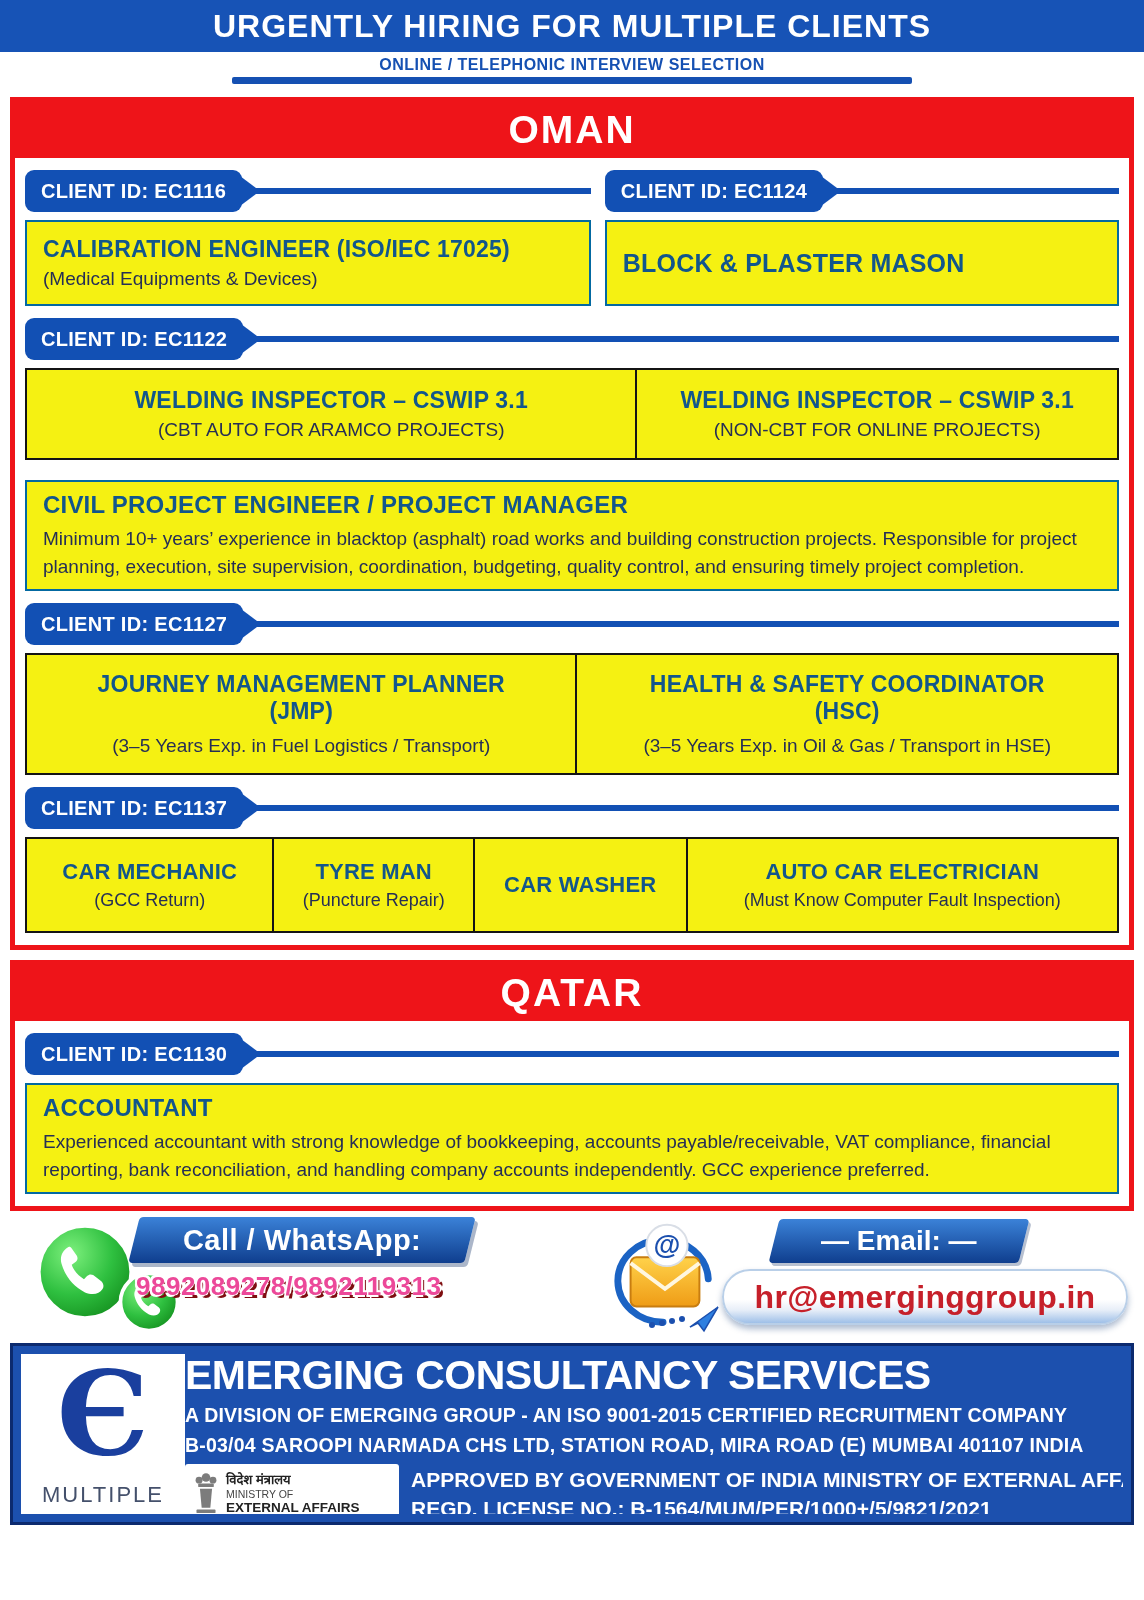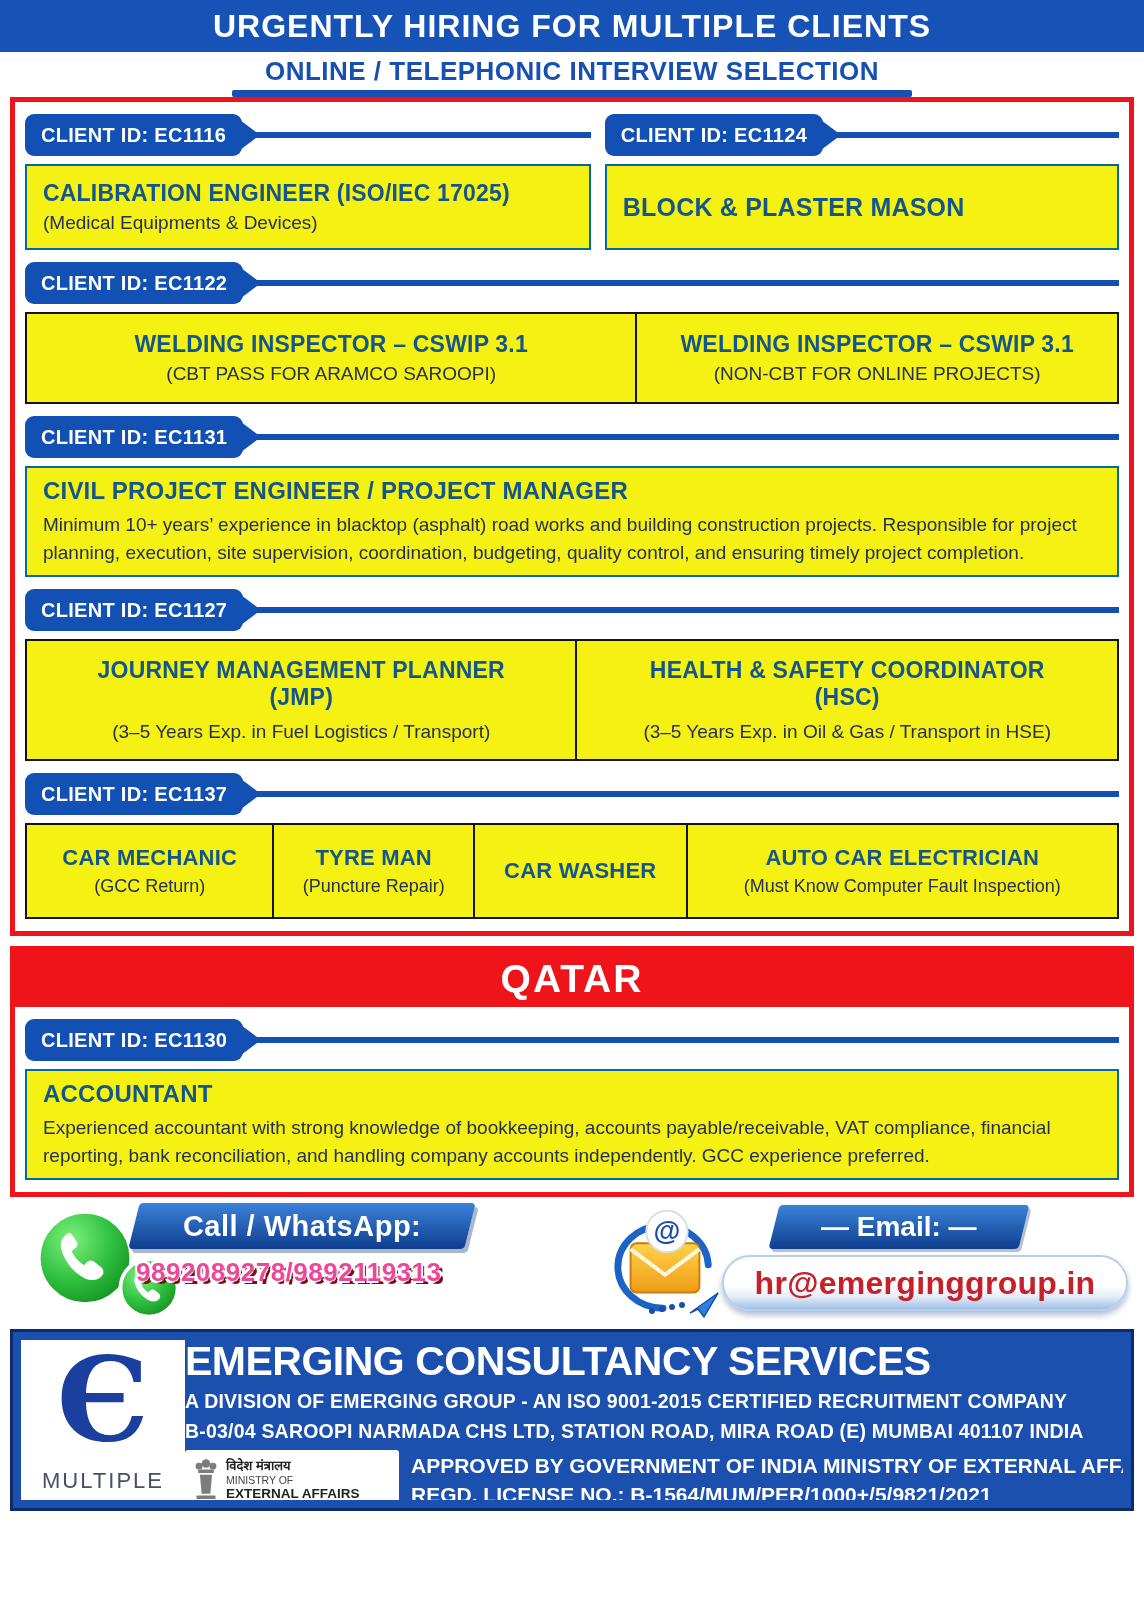--- a/index.html
+++ b/index.html
@@ -12,21 +12,21 @@
     --footerblue:#1c50ae;
   }
   *{margin:0;padding:0;box-sizing:border-box;}
   body{background:#fff;font-family:"Liberation Sans",sans-serif;}
   #poster{width:1144px;min-height:1600px;background:#fff;overflow:hidden;position:relative;}
 
   
   .topbar{height:52px;background:var(--blue);color:#fff;display:flex;align-items:center;justify-content:center;
     font-size:32px;font-weight:800;letter-spacing:1px;}
   .substrip{height:45px;position:relative;text-align:center;}
-  .substrip .subtext{color:#1550b2;font-weight:800;font-size:26px;letter-spacing:.5px;padding-top:4px;}
+  .substrip .subtext{color:#1550b2;font-weight:800;font-size:16px;letter-spacing:.5px;padding-top:4px;}
   .substrip .subline{width:680px;height:7px;background:#1550b2;margin:3px auto 0;border-radius:2px;}
 
   
   .country{margin:0 10px;border:5px solid var(--red);background:#fff;}
   .country-band{background:var(--red);color:#fff;text-align:center;font-weight:800;font-size:39px;
     height:56px;line-height:56px;letter-spacing:2px;}
   .country-content{padding:12px 10px 12px;}
 
   
   .badge-row{display:flex;align-items:center;height:42px;}
@@ -115,20 +115,21 @@
 
   <div class="topbar">
     <span>URGENTLY HIRING FOR MULTIPLE CLIENTS</span>
   </div>
   <div class="substrip">
     <div class="subtext">ONLINE / TELEPHONIC INTERVIEW SELECTION</div>
     <div class="subline"></div>
   </div>
 
   <div class="country">
+    <div class="country-band">OMAN</div>
     <div class="country-content">
 
       <div class="two-col">
         <div class="col-left">
           <div class="badge-row">
             <div class="badge">CLIENT ID: EC1116</div>
             <div class="badge-arrow"></div>
             <div class="badge-line"></div>
           </div>
           <div class="mini-gap"></div>
@@ -154,35 +155,30 @@
 
       <div class="badge-row">
         <div class="badge">CLIENT ID: EC1122</div>
         <div class="badge-arrow"></div>
         <div class="badge-line"></div>
       </div>
       <div class="mini-gap"></div>
       <div class="jtable weld">
         <div class="cell">
           <div class="jtitle">WELDING INSPECTOR – CSWIP 3.1</div>
-          <div class="jsub">(CBT PASS FOR ARAMCO SAROOPI)</div>
+          <div class="jsub">(CBT AUTO FOR ARAMCO PROJECTS)</div>
         </div>
         <div class="cell">
           <div class="jtitle">WELDING INSPECTOR – CSWIP 3.1</div>
           <div class="jsub">(NON-CBT FOR ONLINE PROJECTS)</div>
         </div>
       </div>
 
       <div class="row-gap"></div>
 
-      <div class="badge-row">
-        <div class="badge">CLIENT ID: EC1131</div>
-        <div class="badge-arrow"></div>
-        <div class="badge-line"></div>
-      </div>
       <div class="mini-gap"></div>
       <div class="jobbox">
         <div class="jtitle" style="font-size:24px;">CIVIL PROJECT ENGINEER / PROJECT MANAGER</div>
         <div class="jdesc">Minimum 10+ years’ experience in blacktop (asphalt) road works and building construction projects. Responsible for project planning, execution, site supervision, coordination, budgeting, quality control, and ensuring timely project completion.</div>
       </div>
 
       <div class="row-gap"></div>
 
       <div class="badge-row">
         <div class="badge">CLIENT ID: EC1127</div>

